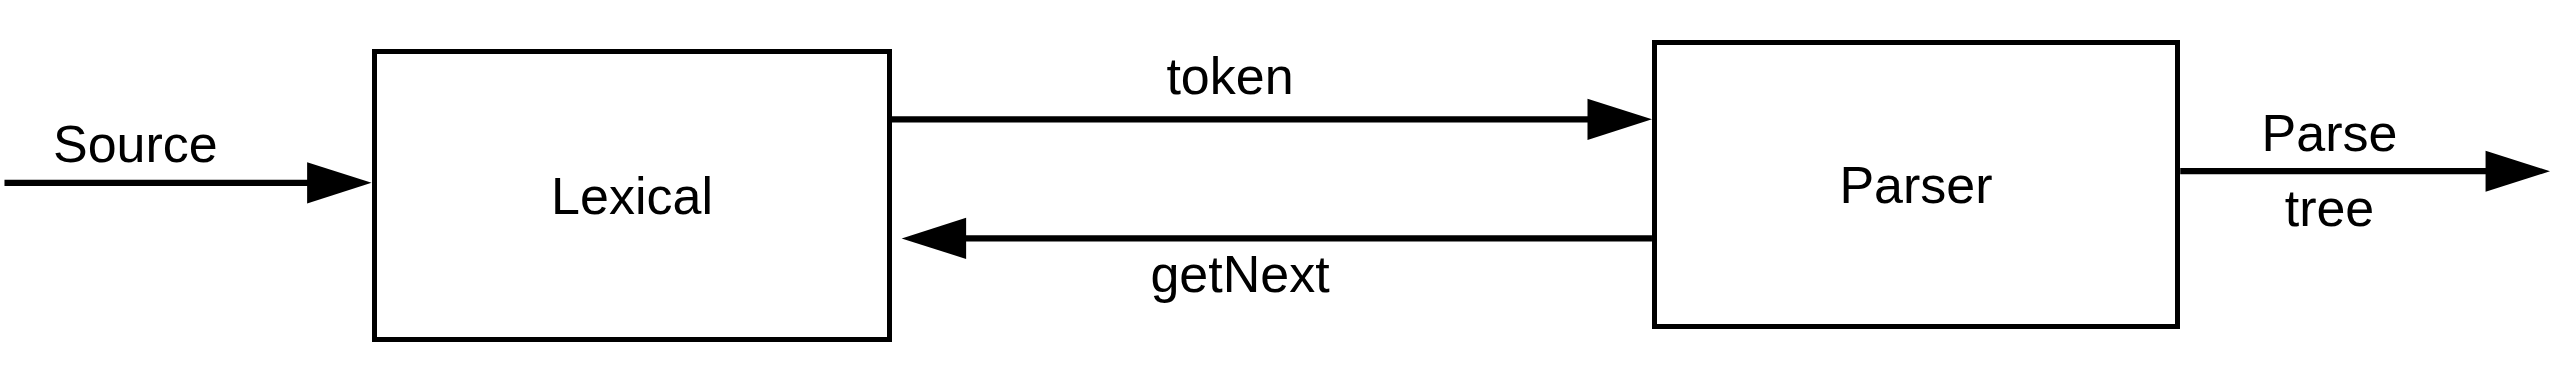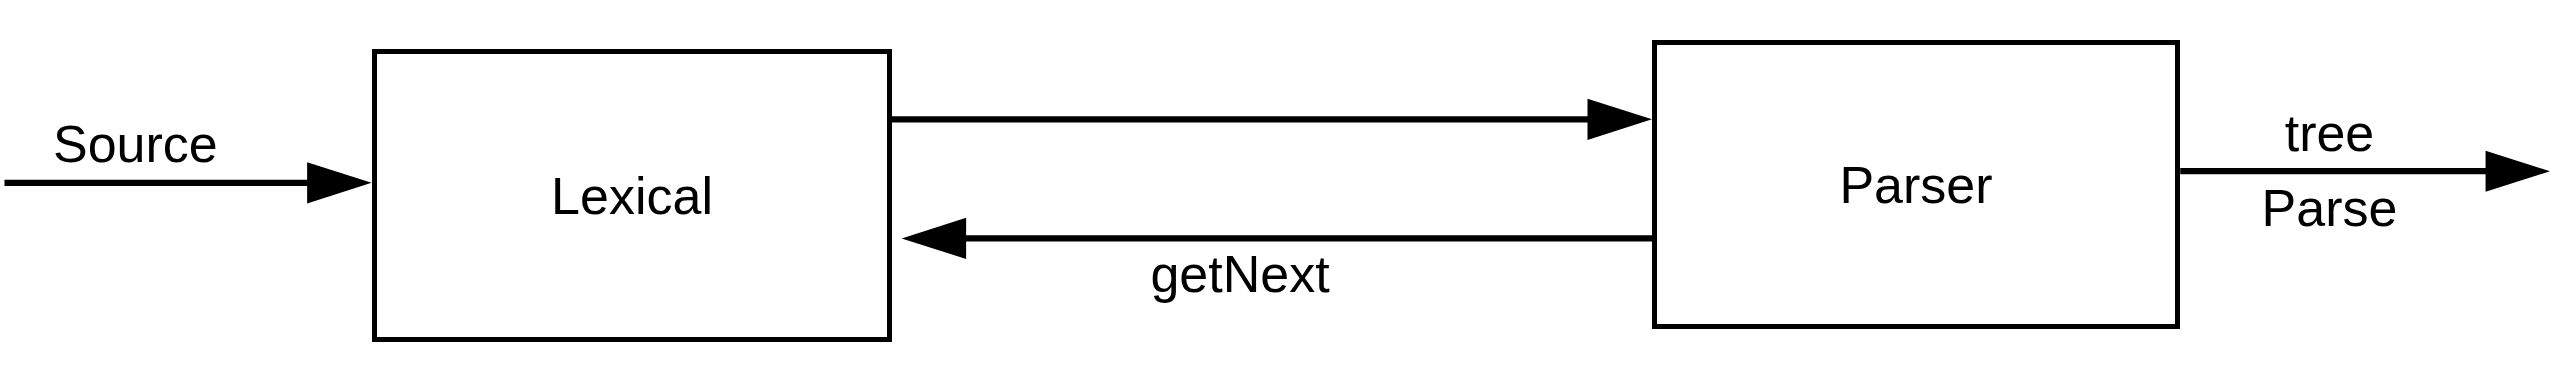--- a/index.html
+++ b/index.html
@@ -118,26 +118,27 @@
   <div class="stacked-label label-source">
     <span>Source</span>
   </div>
 
   <div class="box box-lexical">
     <div>
       <span style="display:block">Lexical</span>
     </div>
   </div>
 
+  <div class="edge-label label-token">token</div>
 
   <div class="edge-label label-getnext">getNext</div>
 
   <div class="box box-parser">
     <div>Parser</div>
   </div>
 
   <div class="stacked-label label-parsetree">
+    <span>Parse</span>
     <span>tree</span>
-    <span>Parse</span>
   </div>
 
 </div>
 
 
 </body></html>

